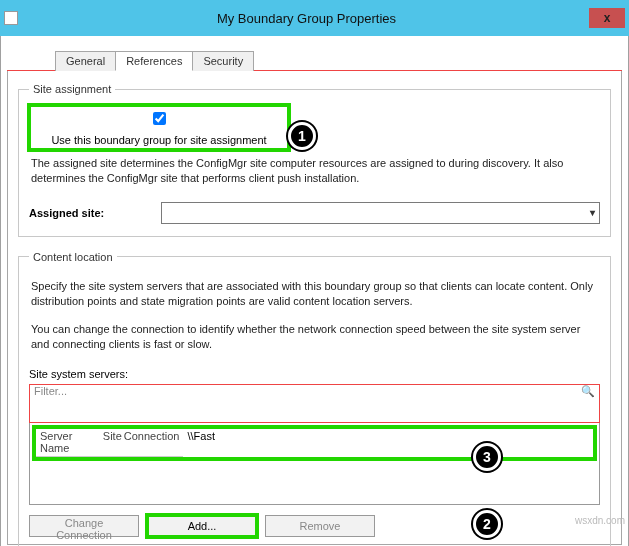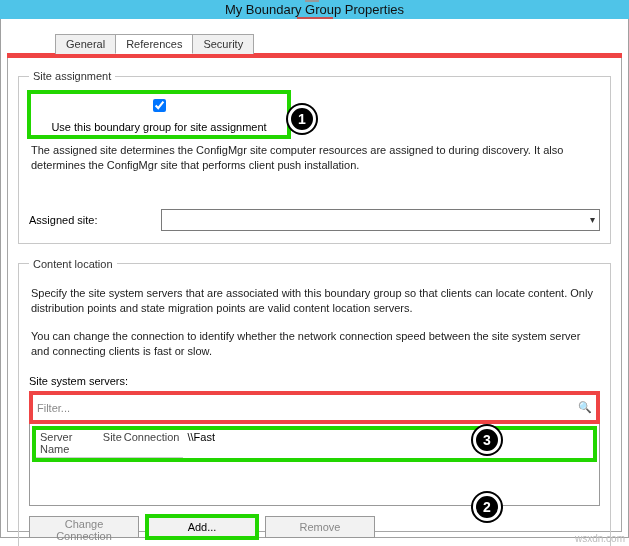--- a/index.html
+++ b/index.html
@@ -8,27 +8,26 @@
     font-family: "Segoe UI", Tahoma, sans-serif;
     font-size: 11px;
     background: #fff;
     color: #000;
     width: 629px;
     height: 546px;
     overflow: hidden;
     position: relative;
   }
   .titlebar {
-    height: 19px;
+    height: 36px;
     background: #4fc4e8;
     display: flex;
     align-items: center;
     padding: 0 4px;
     position: relative;
-    flex-direction: column;
   }
   .title-icon {
     width: 14px; height: 14px;
     background: #fff;
     border: 1px solid #999;
     margin-right: 6px;
   }
   .title-text {
     flex: 1;
     text-align: center;
@@ -46,21 +45,21 @@
     border: 1px solid #a0a0a0;
     border-top: none;
     height: 519px;
     background: #fff;
     padding: 4px 6px 6px 6px;
     position: relative;
   }
   .tabs {
     display: flex;
     margin-top: 10px;
-    border-bottom: 5px solid #ef4444;
+    border-bottom: 1px solid #ef4444;
     padding-left: 48px;
   }
   .tab {
     padding: 3px 10px;
     border: 1px solid #a6a6a6;
     border-bottom: none;
     background: #f0f0f0;
     margin-right: -1px;
     position: relative;
     top: 1px;
@@ -91,35 +90,35 @@
     flex-direction: column;
   }
   .checkbox-row {
     display: flex; align-items: center;
     gap: 6px;
     padding: 4px 6px;
   }
   .desc { margin: 6px 2px 0 2px; line-height: 1.35; color:#222; }
   .assigned-row {
     display: flex; align-items: center;
-    margin-top: 36px; gap: 12px;
+    margin-top: 16px; gap: 12px; font-weight: bold;
   }
   .assigned-label { width: 120px; }
   .dropdown {
     flex: 1; height: 22px;
     border: 1px solid #7a7a7a;
     background: #fff;
     display:flex; align-items:center; justify-content:flex-end;
     padding-right:4px;
   }
   .dropdown .chev { font-size:10px; color:#333; }
   .sss-label { margin: 16px 0 4px 0; display:block; }
   .filter-row {
-    height: 33px; border:4px solid #ef4444;
-    display:flex; align-items:center;
+    height: 39px; border:1px solid #ef4444;
+    display:flex; align-items:flex-start;
     padding: 0 4px;
     color:#888;
     justify-content: space-between;
   }
   .grid-frame {
     border:1px solid #999;
     border-top:none;
     height: 82px;
     padding:2px;
   }
@@ -156,21 +155,21 @@
     background:#000;
     border:3px solid #fff;
     box-shadow:0 0 0 2px #000;
     color:#fff; font-weight:bold;
     display:flex;align-items:center;justify-content:center;
     font-size:14px;
     z-index:50;
     pointer-events:none;
   }
   .watermark {
-    position:absolute; right:4px; bottom:2px;
+    position:absolute; right:4px; bottom:20px;
     font-size:10px; color:#bbb;
   }
 </style>
 </head>
 <body>
 
 <div class="titlebar">
   <div class="title-icon"></div>
   <div class="title-text">My Boundary Group Properties</div>
   <div class="close-btn">x</div>

